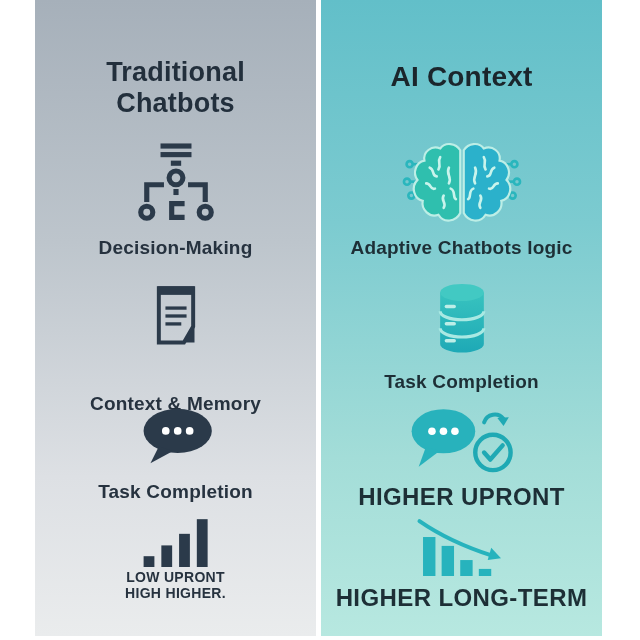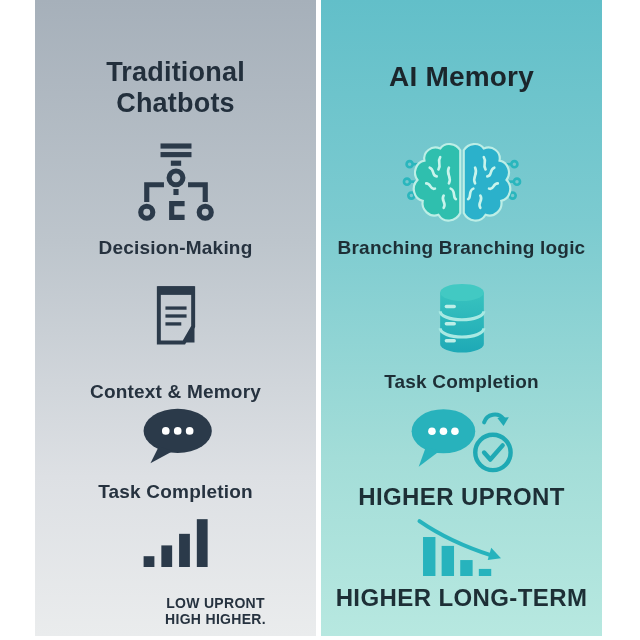--- a/index.html
+++ b/index.html
@@ -70,21 +70,21 @@
         <rect x="22" y="5" width="56" height="13" fill="#2b3a4a"></rect>
         <g stroke="#2b3a4a" stroke-width="5">
           <line x1="34" y1="38" x2="66" y2="38"></line>
           <line x1="34" y1="50" x2="66" y2="50"></line>
           <line x1="34" y1="62" x2="58" y2="62"></line>
         </g>
         <path d="M62,90 L78,90 L78,64 Z" fill="#2b3a4a"></path>
       </svg>
     </div>
 
-    <div class="centered item-label" style="top:381px;text-align:center;">Context &amp; Memory</div>
+    <div class="centered item-label" style="top:393px;text-align:center;">Context &amp; Memory</div>
 
     <div class="centered icon-wrap" style="top:407px;">
       <svg width="86" height="58" viewBox="0 0 100 68">
         <ellipse cx="52" cy="28" rx="40" ry="26" fill="#2b3a4a"></ellipse>
         <path d="M30,46 L20,66 L46,52 Z" fill="#2b3a4a"></path>
         <circle cx="38" cy="28" r="4.5" fill="#ffffff"></circle>
         <circle cx="52" cy="28" r="4.5" fill="#ffffff"></circle>
         <circle cx="66" cy="28" r="4.5" fill="#ffffff"></circle>
       </svg>
     </div>
@@ -95,30 +95,30 @@
       <svg width="78" height="54" viewBox="0 0 100 70">
         <g fill="#2b3a4a">
           <rect x="8" y="56" width="14" height="14"></rect>
           <rect x="31" y="42" width="14" height="28"></rect>
           <rect x="54" y="27" width="14" height="43"></rect>
           <rect x="77" y="8" width="14" height="62"></rect>
         </g>
       </svg>
     </div>
 
-    <div class="centered caption" style="top:595px;padding-left:40px;">
+    <div class="centered caption" style="top:569px;">
       <div>LOW UPRONT</div>
       <div>HIGH HIGHER.</div>
     </div>
 
   </div>
 
   <div class="panel panel-right">
 
-    <div class="centered col-title right" style="top:61px;">AI Memory</div>
+    <div class="centered col-title right" style="top:61px;">AI Context</div>
 
     <div class="centered icon-wrap" style="top:138px;">
       <svg width="126" height="96" viewBox="0 0 140 110">
         <g stroke="#2ab6bd" stroke-width="3" fill="none">
           <line x1="25" y1="30" x2="14" y2="30"></line>
             <circle cx="10" cy="30" r="3.5"></circle>
           <line x1="19" y1="50" x2="10" y2="50"></line>
             <circle cx="7" cy="50" r="3.5"></circle>
           <line x1="27" y1="66" x2="16" y2="66"></line>
             <circle cx="12" cy="66" r="3.5"></circle>
@@ -141,21 +141,21 @@
           <path d="M95,22 C99,28 93,30 97,36"></path>
           <path d="M107,34 C101,36 105,44 99,44"></path>
           <path d="M111,52 C105,52 107,60 101,58"></path>
           <path d="M91,66 C95,72 87,74 91,80"></path>
           <path d="M85,34 C89,42 81,44 85,52"></path>
           <path d="M83,58 C77,60 81,68 77,70"></path>
         </g>
       </svg>
     </div>
 
-    <div class="centered item-label right" style="top:237px;">Branching Branching logic</div>
+    <div class="centered item-label right" style="top:237px;">Adaptive Chatbots logic</div>
 
     <div class="centered icon-wrap" style="top:279px;">
       <svg width="78" height="80" viewBox="0 0 100 100">
         <defs>
           <linearGradient id="dbg" x1="0" y1="0" x2="0" y2="1">
             <stop offset="0" stop-color="#38c3bf"></stop>
             <stop offset="1" stop-color="#1ea9b6"></stop>
           </linearGradient>
         </defs>
         <path d="M22,16 V82 A28,11 0 0 0 78,82 V16 Z" fill="url(#dbg)"></path>

